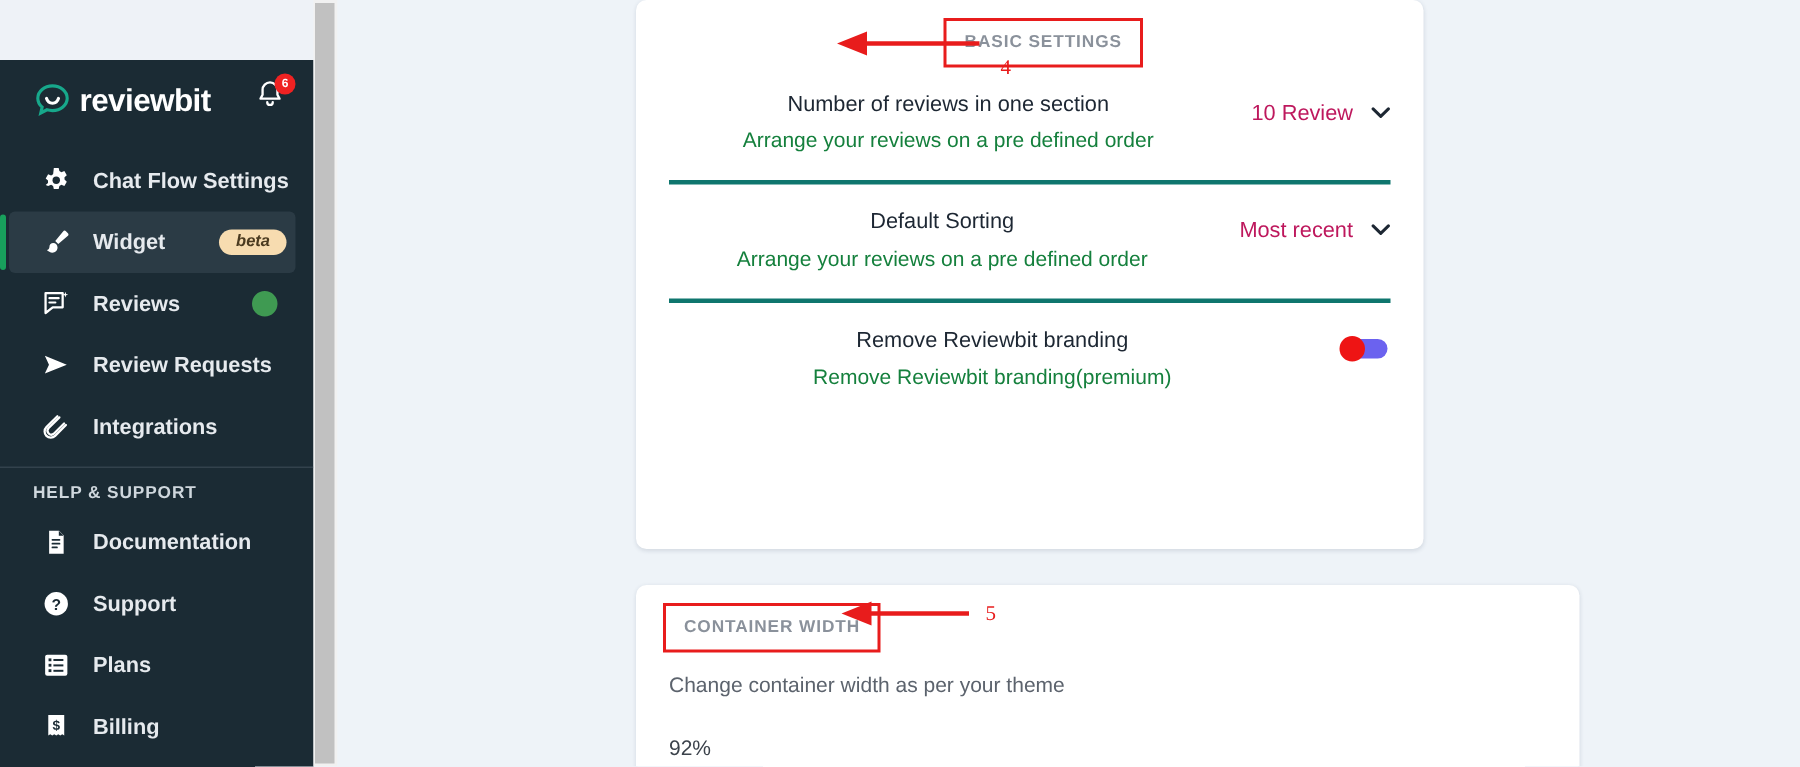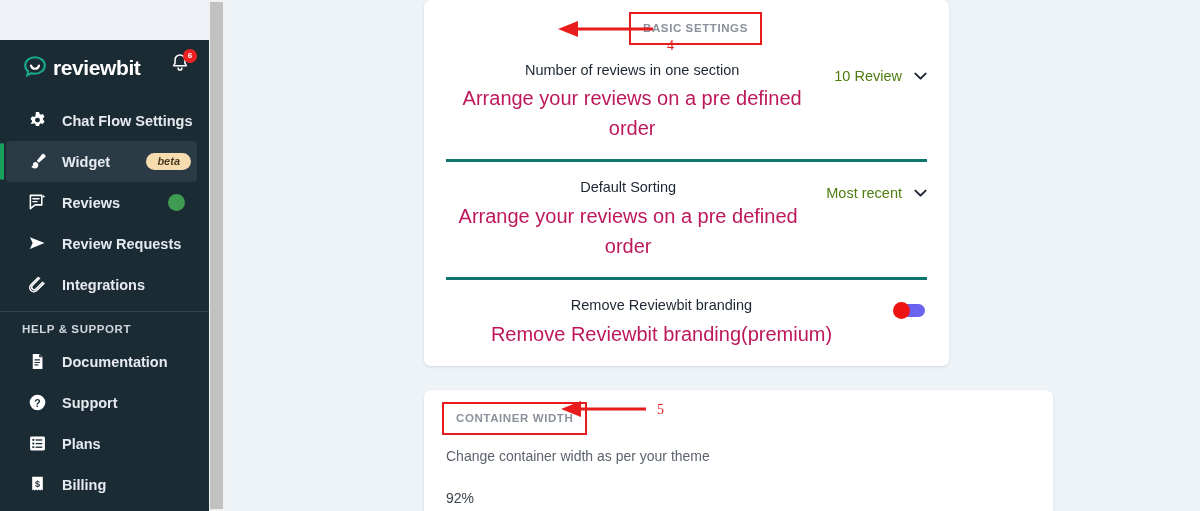--- a/index.html
+++ b/index.html
@@ -133,28 +133,28 @@
     padding: 15px 0 16px 0;
     border-bottom: 3px solid #0f766e;
     min-height: 74px;
   }
   .setting-row:last-child { border-bottom: none; }
   .sr-text { flex: 1 1 auto; }
   .sr-title {
     font-size: 14.5px; color: #1d2733; line-height: 1.5;
     font-weight: 400; margin-bottom: 2px;
   }
-  .sr-sub { font-size: 20px; color: #be185d; line-height: 1.5; }
+  .sr-sub { font-size: 14px; color: #15803d; line-height: 1.5; }
   .sr-control {
     flex: 0 0 auto; display: flex; align-items: center;
     padding-top: 8px; margin-left: 16px;
   }
   .select-val {
     display: flex; align-items: center; gap: 12px;
-    font-size: 14.5px; color: #4d7c0f; cursor: pointer;
+    font-size: 14.5px; color: #be185d; cursor: pointer;
   }
   .chev { display: block; }
 
   
   .toggle {
     position: relative; width: 34px; height: 14px;
     border-radius: 8px; cursor: pointer;
   }
   .toggle .track {
     position: absolute; left: 0; top: 1px;

